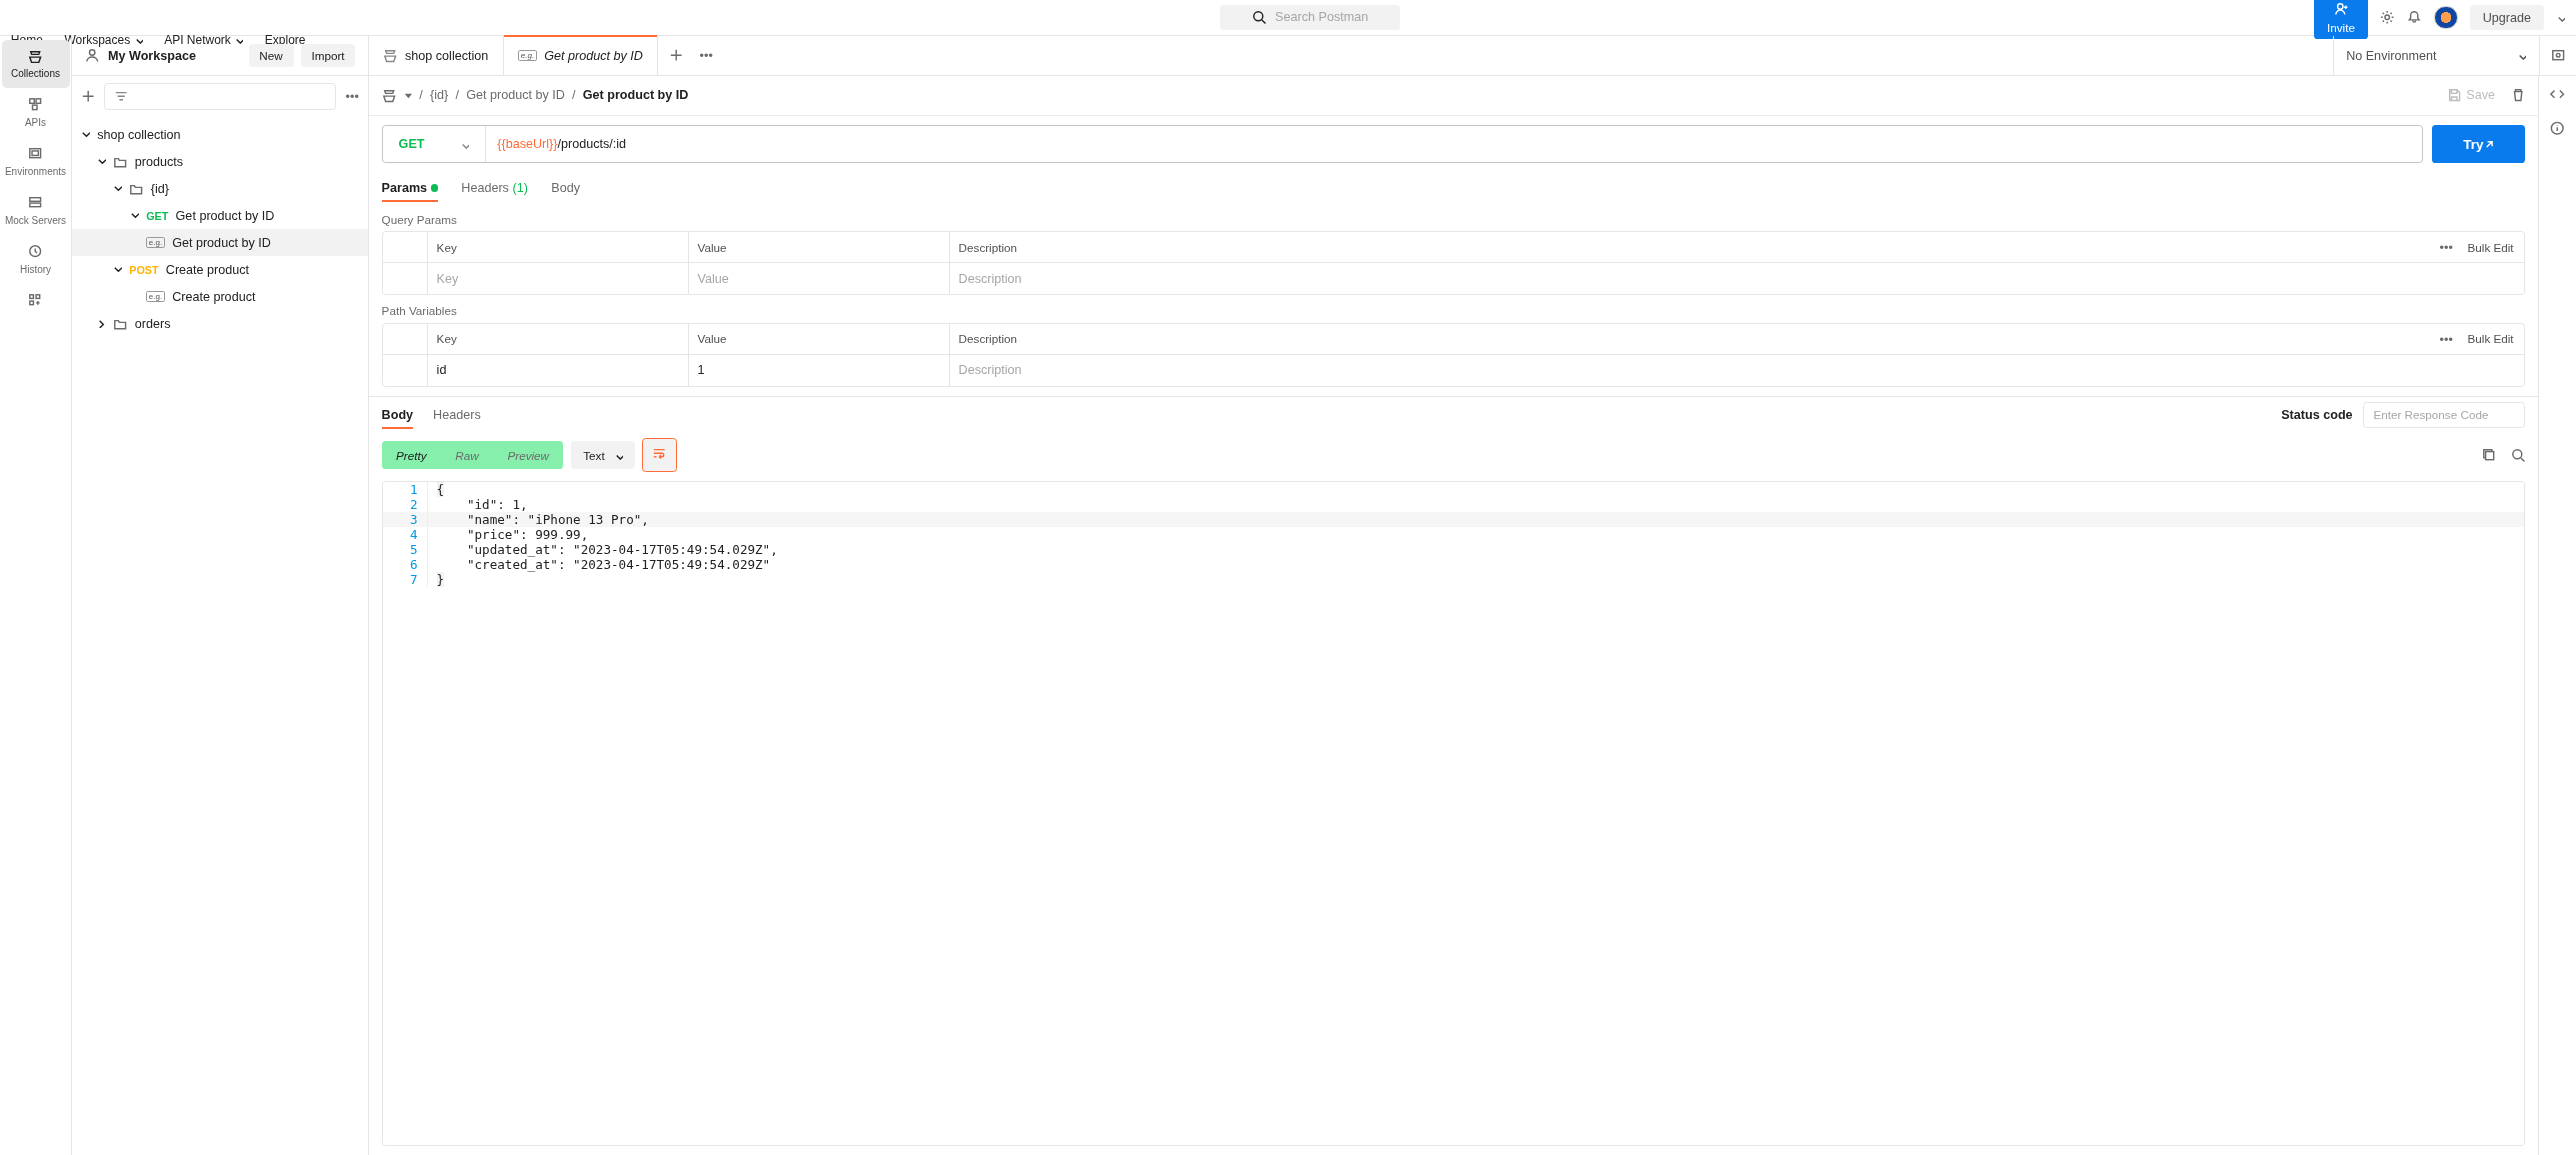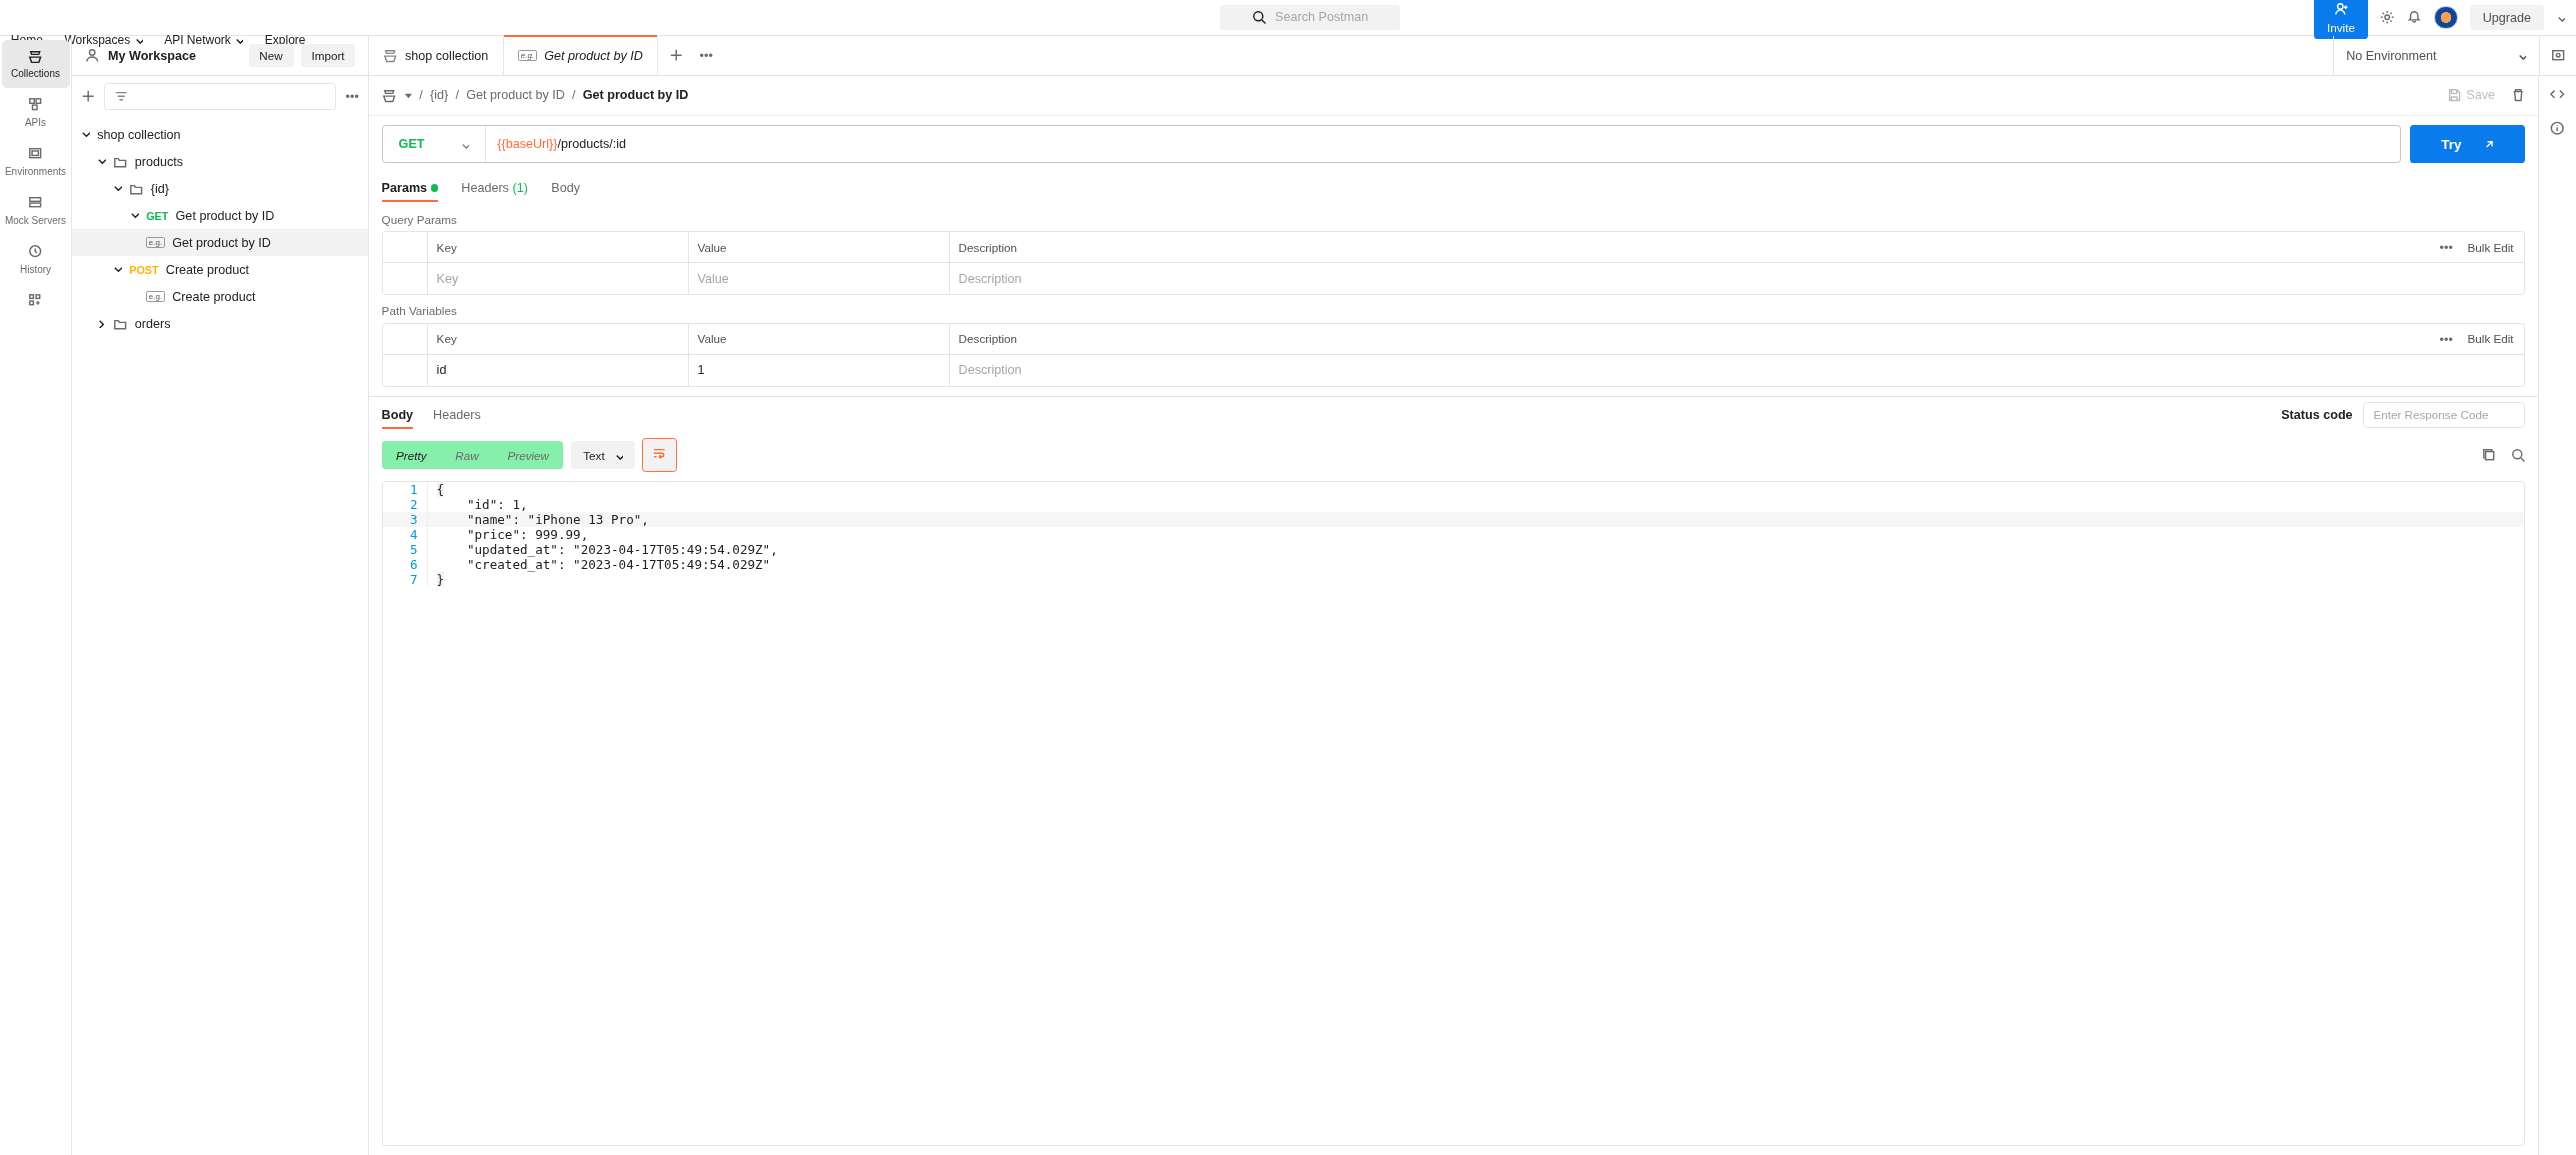--- a/index.html
+++ b/index.html
@@ -46,21 +46,21 @@
 .post-tab-icon { border-left: 0.9px solid #e5e5e5; display: flex; align-items: center; padding: 0 10.8px; }
 .breadcrumb-row { display: flex; align-items: center; height: 40px; padding: 0 12.6px; gap: 9px; border-bottom: 0.9px solid #ececec; }
 .breadcrumb { display: flex; align-items: center; gap: 7.2px; font-size: 12.6px; color: #6b6b6b; }
 .breadcrumb strong { color: #212121; font-weight: 600; }
 .breadcrumb-actions { margin-left: auto; display: flex; align-items: center; gap: 16px; }
 .url-row { display: flex; gap: 9px; padding: 9px 12.6px; align-items: stretch; }
 .url-box { flex: 1; border: 0.9px solid #c4c4c4; border-radius: 3.6px; display: flex; align-items: stretch; height: 38px; }
 .method-select { display: flex; align-items: center; padding: 0 16px; gap: 36px; border-right: 0.9px solid #e5e5e5; cursor: pointer; color: #0cbb52; font-weight: 600; }
 .url-text { display: flex; align-items: center; padding: 0 10.8px; font-size: 12.6px; flex: 1; }
 .url-var { color: #ff6c37; }
-.btn-try { background: #097bed; color: #fff; border-radius: 3.6px; padding: 0 31px; display: flex; align-items: center; cursor: pointer; font-weight: 600; font-size: 13.5px; gap: 22px; }
+.btn-try { background: #097bed; color: #fff; border-radius: 3.6px; padding: 0 31px; display: flex; align-items: center; cursor: pointer; font-weight: 600; font-size: 13.5px; gap: 0; }
 .req-tabs { display: flex; align-items: center; gap: 23.4px; padding: 0 12.6px; height: 32px; }
 .req-tab { cursor: pointer; font-size: 12.6px; color: #6b6b6b; position: relative; display: flex; align-items: center; gap: 3.6px; }
 .req-tab.active { color: #212121; font-weight: 600; }
 .req-tab.active::after { content: ""; position: absolute; left: 0; right: 0; bottom: -7.2px; height: 1.8px; background: #ff6c37; }
 .dot-ind { width: 7.2px; height: 7.2px; border-radius: 50%; background: #0cbb52; }
 .count-badge { color: #0cbb52; }
 .section-label { padding: 9px 12.6px 5.4px; font-size: 11.7px; color: #6b6b6b; }
 .tbl { margin: 0 12.6px; border: 0.9px solid #e5e5e5; border-radius: 3.6px; font-size: 12.6px; }
 .tbl-row { display: flex; border-bottom: 0.9px solid #e5e5e5; height: 31px; }
 .tbl-row:last-child { border-bottom: none; }

